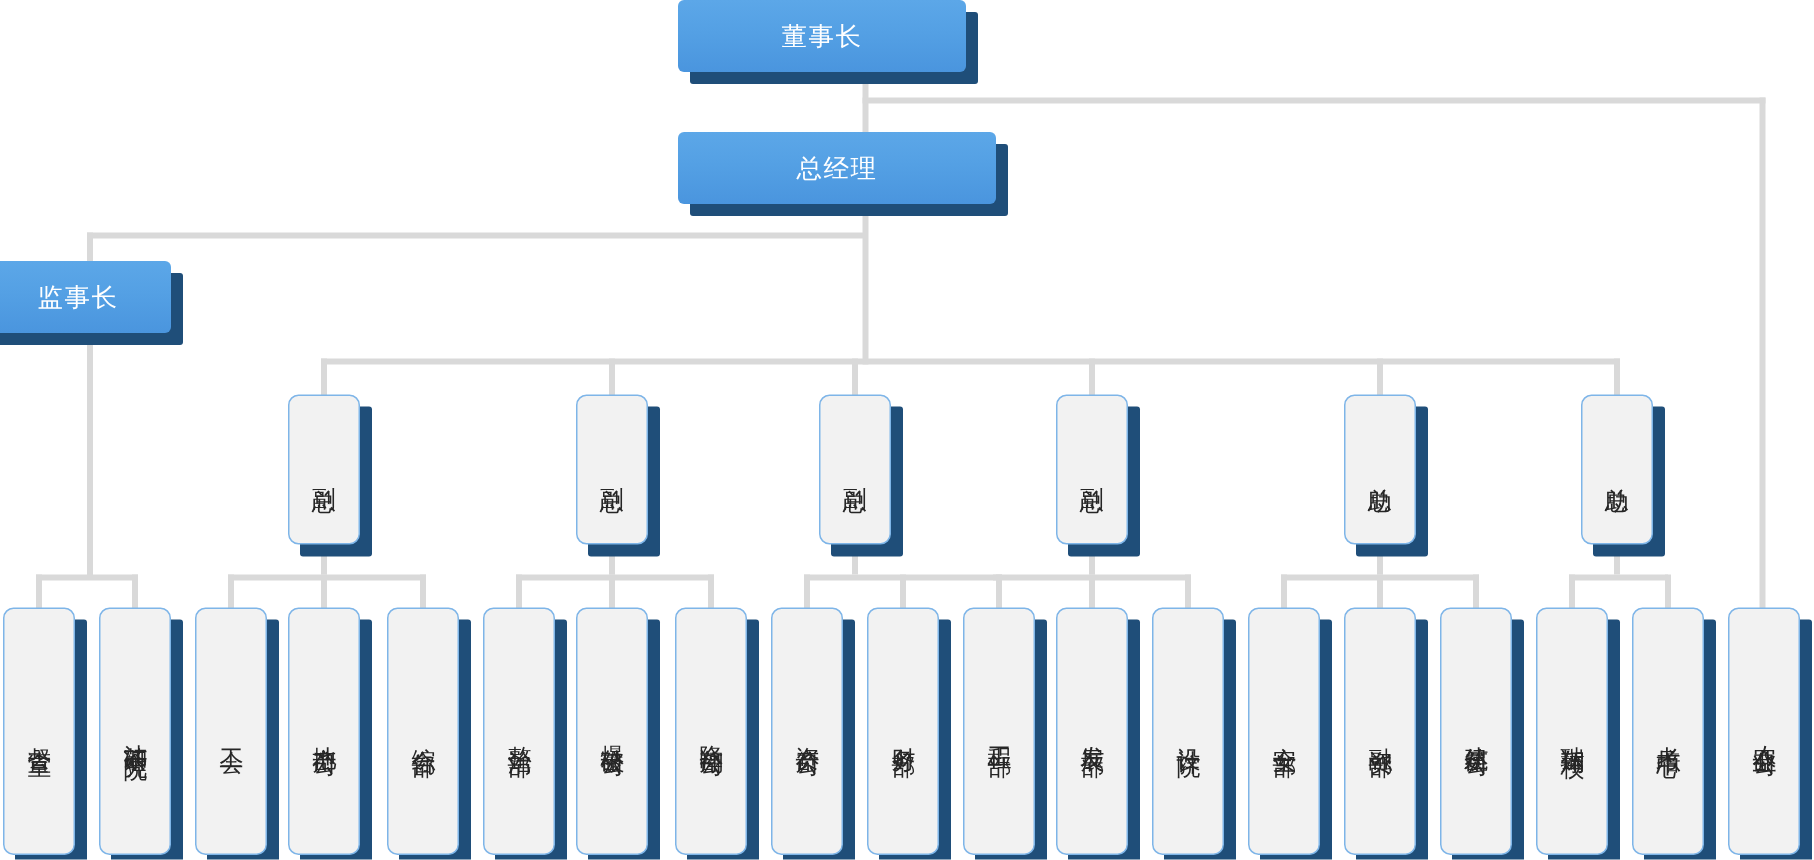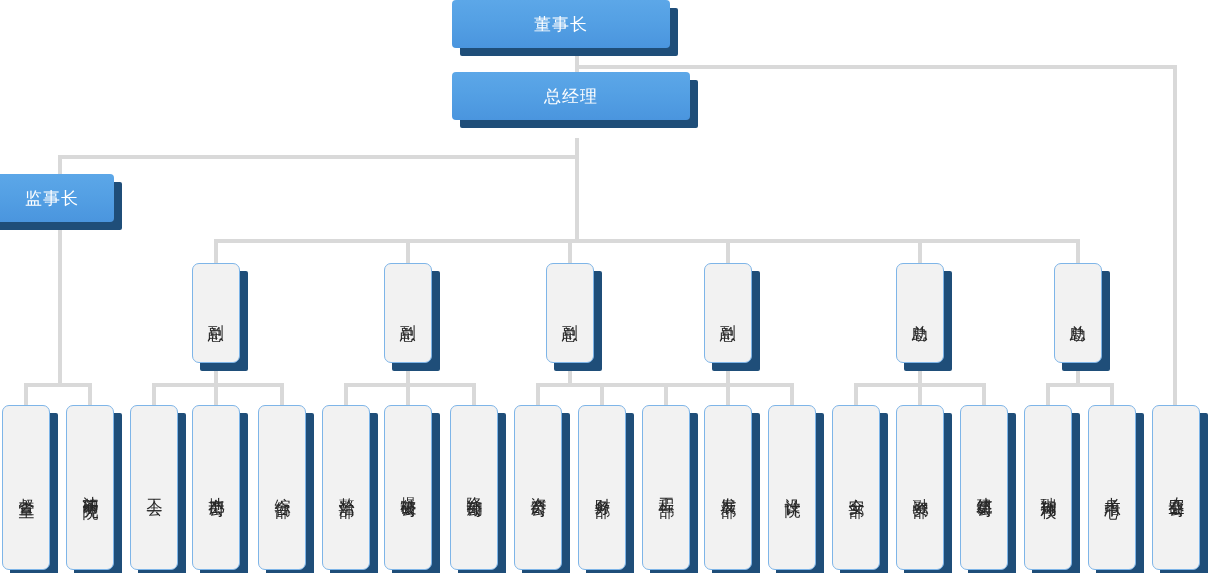--- a/index.html
+++ b/index.html
@@ -156,28 +156,28 @@
     <div class="conn conn-v" style="left:854px; top:383px; height:24px;"></div>
     <div class="conn conn-v" style="left:918px; top:383px; height:24px;"></div>
     <div class="conn conn-v" style="left:982px; top:383px; height:24px;"></div>
 
     <div class="conn conn-v" style="left:1076px; top:363px; height:20px;"></div>
     <div class="conn conn-h" style="left:1046px; top:383px; width:66px;"></div>
     <div class="conn conn-v" style="left:1046px; top:383px; height:24px;"></div>
     <div class="conn conn-v" style="left:1110px; top:383px; height:24px;"></div>
   </div>
 
-  <div class="node node-exec" style="left:452px; top:0px; width:218px; height:48px;">
+  <div class="node node-exec" style="left:452px; top:0px; width:192px; height:48px;">
     <div class="node-shadow"></div>
     <div class="node-face">
       <span class="node-label">董事长</span>
     </div>
   </div>
 
-  <div class="node node-exec" style="left:452px; top:72px; width:238px; height:48px;text-align:center;">
+  <div class="node node-exec" style="left:452px; top:88px; width:212px; height:48px;text-align:center;">
     <div class="node-shadow"></div>
     <div class="node-face">
       <span class="node-label">总经理</span>
     </div>
   </div>
 
   <div class="node node-exec" style="left:-10px; top:174px; width:124px; height:48px;">
     <div class="node-shadow"></div>
     <div class="node-face">
       <span class="node-label">监事长</span>

